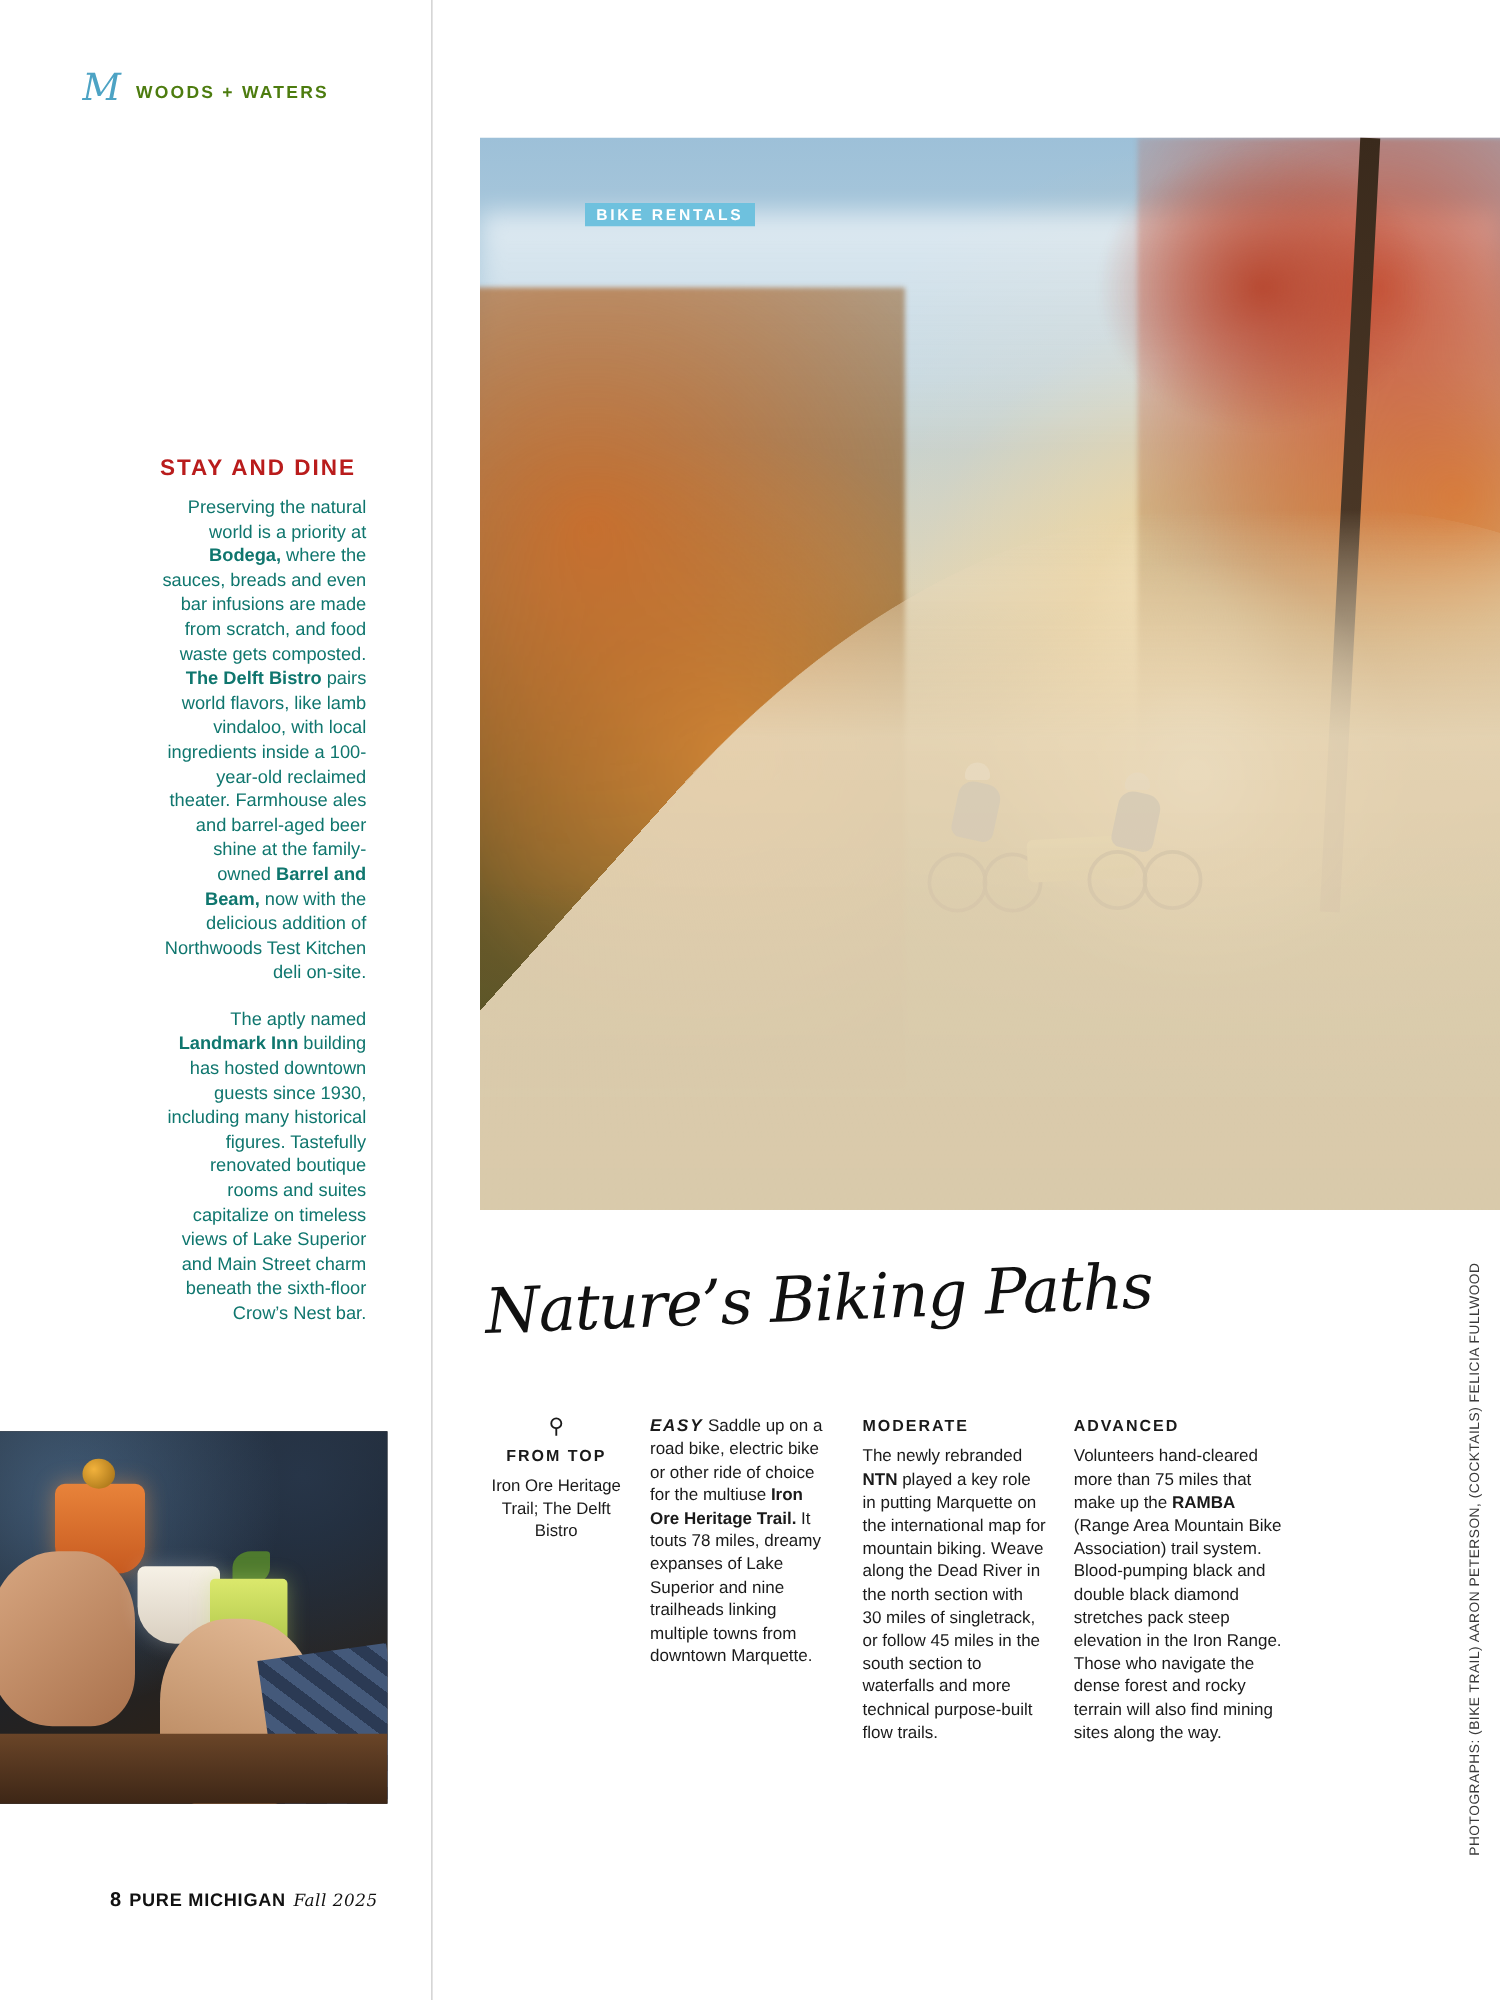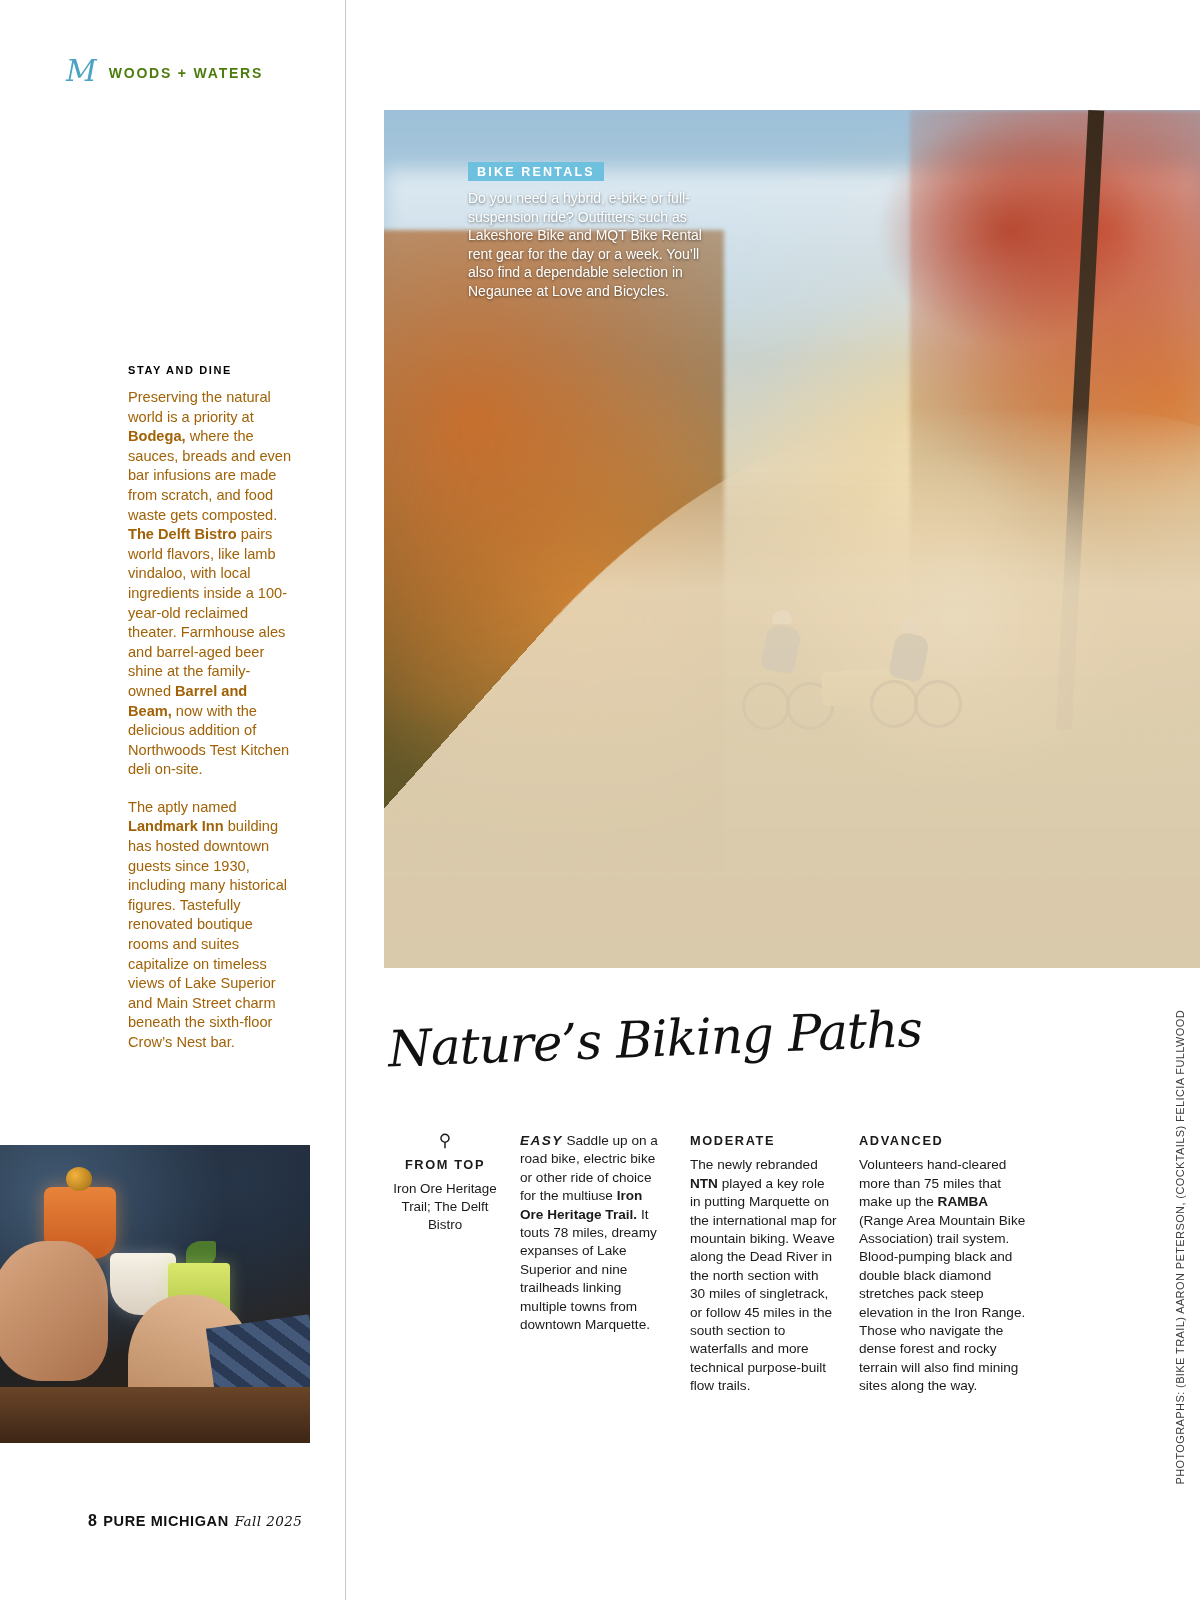--- a/index.html
+++ b/index.html
@@ -51,31 +51,32 @@
   }
 
   
   .left-col {
     position: absolute;
     left: 128px;
     top: 364px;
     width: 165px;
   }
   .sec-head {
-    font-size: 11px;
+    font-size: 18px;
     font-weight: bold;
     letter-spacing: 1.6px;
     margin: 0 0 12px 0;
-    color: #000000;
+    color: #b91c1c;
   }
   .body-text {
     font-size: 14.6px;
     line-height: 19.6px;
     margin: 0 0 18px 0;
-    color: #a16207;
+    color: #0f766e;
+    text-align: right;
   }
   .body-text b { font-weight: bold; }
 
   
   .cocktail-photo {
     position: absolute;
     left: 0;
     top: 1145px;
     width: 310px;
     height: 298px;
@@ -477,21 +478,20 @@
   <div class="trailer"></div>
   <div class="rider2">
     <div class="helmet"></div>
     <div class="body-r"></div>
     <div class="wheel w1"></div>
     <div class="wheel w2"></div>
   </div>
 
   <div class="callout">
     <div class="tag">BIKE RENTALS</div>
-    <div class="copy">Do you need a hybrid, e-bike or full-suspension ride? Outfitters such as Lakeshore Bike and MQT Bike Rental rent gear for the day or a week. You’ll also find a dependable selection in Negaunee at Love and Bicycles.</div>
   </div>
 </div>
 
 <div class="script-title">Nature’s Biking Paths</div>
 
 <div class="cols">
 
   <div class="col from-top">
     <div class="pin">⚲</div>
     <div class="kicker">FROM TOP</div>

